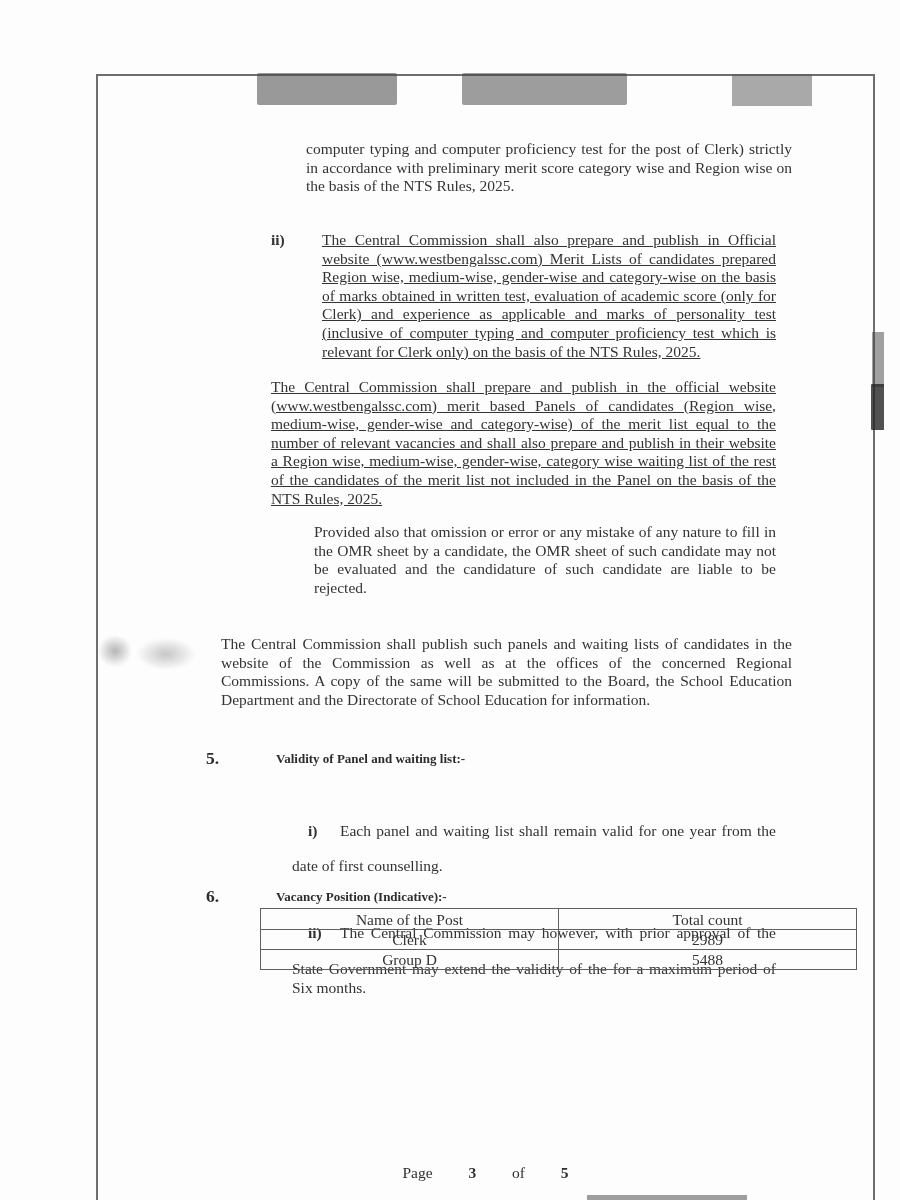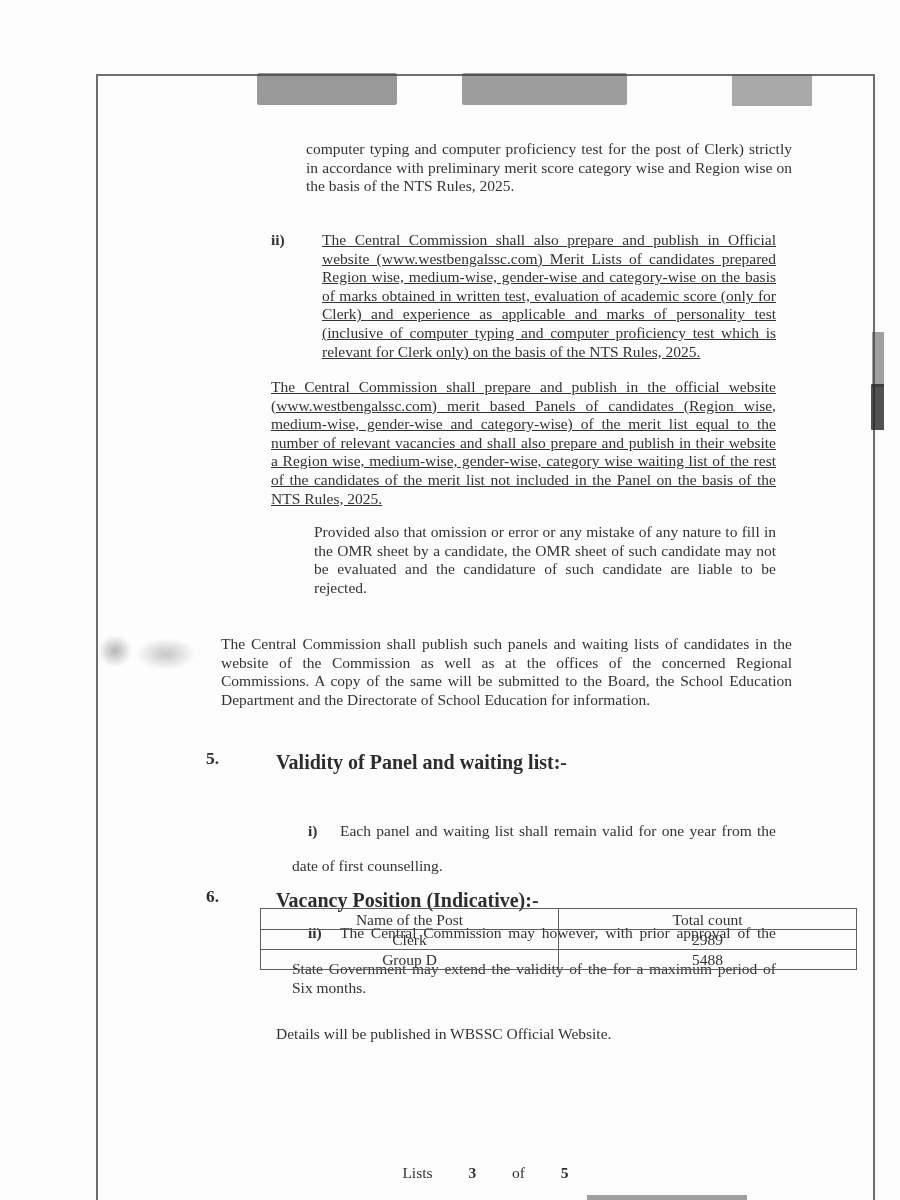--- a/index.html
+++ b/index.html
@@ -17,21 +17,21 @@
     position:absolute; font-size:15.5px; line-height:18.6px;
     text-align:justify; color:#333;
   }
   .hang { display:flex; }
   .hang .lbl { font-weight:bold; width:51px; flex:none; text-align:left; }
   .hang .body { flex:1; text-align:justify;text-decoration:underline; }
   .sec-num {
     position:absolute; left:158px; font-size:17.5px; font-weight:bold; color:#2d2d2d;
   }
   .sec-head {
-    position:absolute; left:228px; font-size:20px; font-weight:bold; color:#2d2d2d;
+    position:absolute; left:228px; font-size:13px; font-weight:bold; color:#2d2d2d;
   }
   .item-lbl { font-weight:bold; display:inline-block; }
   .item-lbl.w1 { width:20px; }
   .item-lbl.w2 { width:25px; }
   .vtable {
     position:absolute; left:228px; top:876px; width:597px;
     border-collapse:collapse; table-layout:fixed;
   }
   .vtable td {
     border:1.6px solid #5f5f5f; text-align:center;
@@ -110,22 +110,21 @@
         <td>Clerk</td>
         <td>2989</td>
       </tr>
       <tr>
         <td>Group D</td>
         <td>5488</td>
       </tr>
     </tbody>
   </table>
 
-  <div class="txt" style="left:228px; top:977px; width:548px; text-align:left;">Details will be published in WBSSC Official Website.</div>
 
   <div class="footer">
-    <span>Lists</span>
+    <span>Page</span>
     <b>3</b>
     <span>of</span>
     <b>5</b>
   </div>
 
 </div>
 
 </body></html>

